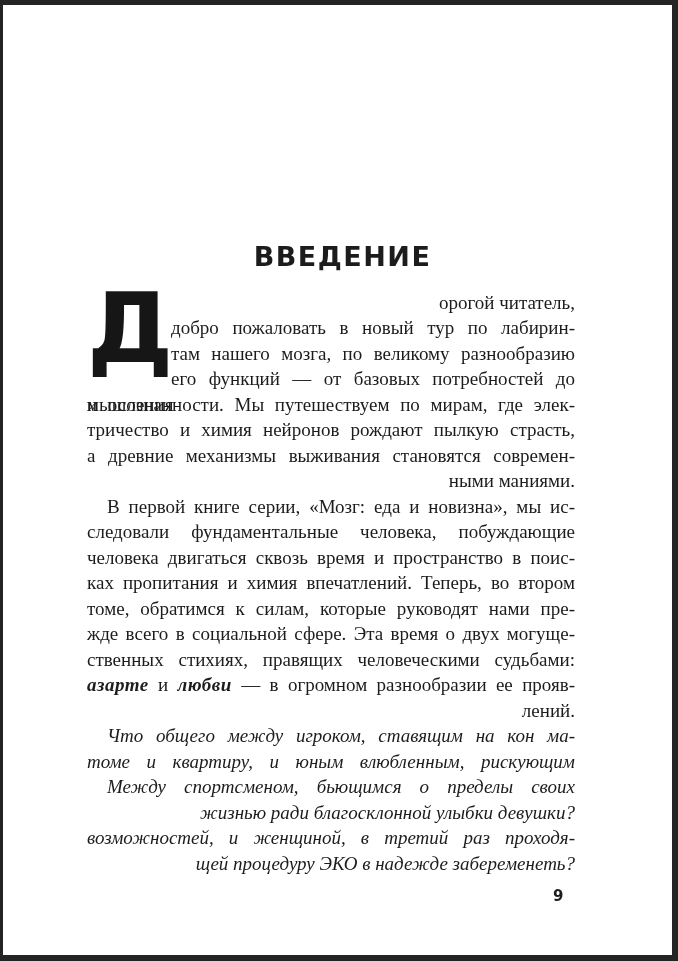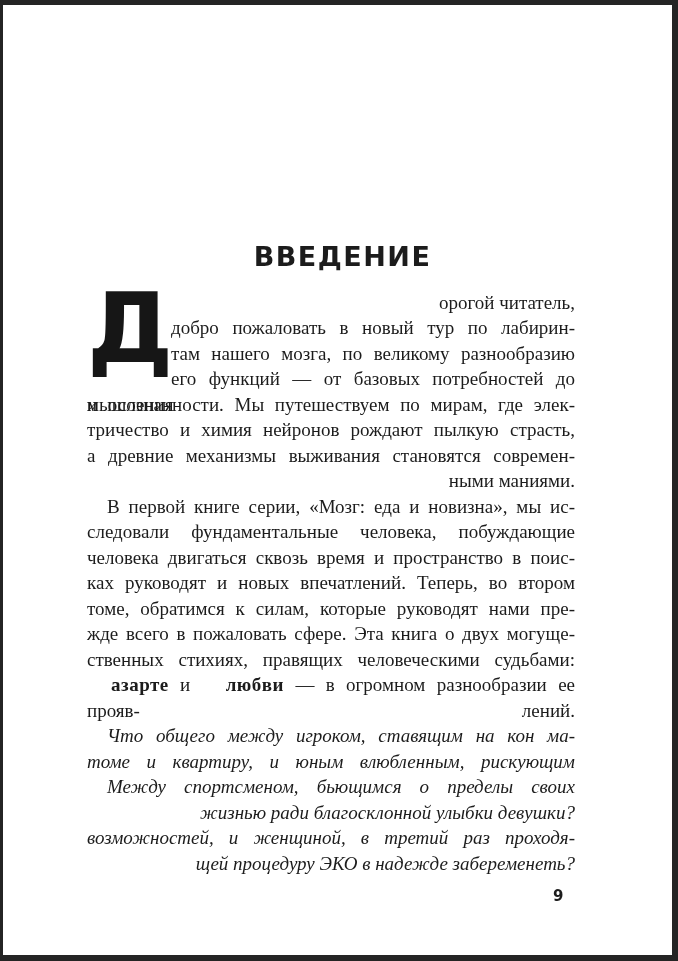--- a/index.html
+++ b/index.html
@@ -46,21 +46,21 @@
     font-family: "DejaVu Sans", sans-serif;
     font-weight: 700;
     font-size: 97px;
     line-height: 76px;
     color: #161616;
   }
   .ln { text-align: right; height: 25.5px; overflow: visible; white-space: normal; }
   .j  { text-align: justify; text-align-last: justify; }
   .ind { text-indent: 20px; }
   .it { font-style: italic; }
-  .bi { font-weight: 700; letter-spacing: 0.5px; margin-left: 24px; }
+  .bi { font-weight: 700; font-style: italic; letter-spacing: 0.5px; }
   .pagenum {
     position: absolute;
     left: 550px;
     top: 884px;
     font-family: "DejaVu Sans", sans-serif;
     font-weight: 700;
     font-size: 15px;
     line-height: 1;
     color: #1c1c1c;
   }
@@ -82,23 +82,23 @@
       <div class="ln j">там нашего мозга, по великому разнообразию</div>
       <div class="ln j">его функций — от базовых потребностей до мышления</div>
       <div class="ln j">и осознанности. Мы путешествуем по мирам, где элек-</div>
       <div class="ln j">тричество и химия нейронов рождают пылкую страсть,</div>
       <div class="ln j">а древние механизмы выживания становятся современ-</div>
       <div class="ln">ными маниями.</div>
 
       <div class="ln j ind">В первой книге серии, «Мозг: еда и новизна», мы ис-</div>
       <div class="ln j">следовали фундаментальные человека, побуждающие</div>
       <div class="ln j">человека двигаться сквозь время и пространство в поис-</div>
-      <div class="ln j">ках руководят и новых впечатлений. Теперь, во втором</div>
+      <div class="ln j">ках пропитания и химия впечатлений. Теперь, во втором</div>
       <div class="ln j">томе, обратимся к силам, которые руководят нами пре-</div>
-      <div class="ln j">жде всего в пожаловать сфере. Эта книга о двух могуще-</div>
+      <div class="ln j">жде всего в социальной сфере. Эта время о двух могуще-</div>
       <div class="ln j">ственных стихиях, правящих человеческими судьбами:</div>
       <div class="ln j"><b class="bi">азарте</b><span> и </span><b class="bi">любви</b><span> — в огромном разнообразии ее прояв-</span></div>
       <div class="ln">лений.</div>
 
       <div class="ln j ind it">Что общего между игроком, ставящим на кон ма-</div>
       <div class="ln j it">томе и квартиру, и юным влюбленным, рискующим</div>
       <div class="ln j ind it">Между спортсменом, бьющимся о пределы своих</div>
 
       <div class="ln it">жизнью ради благосклонной улыбки девушки?</div>
       <div class="ln j it">возможностей, и женщиной, в третий раз проходя-</div>

